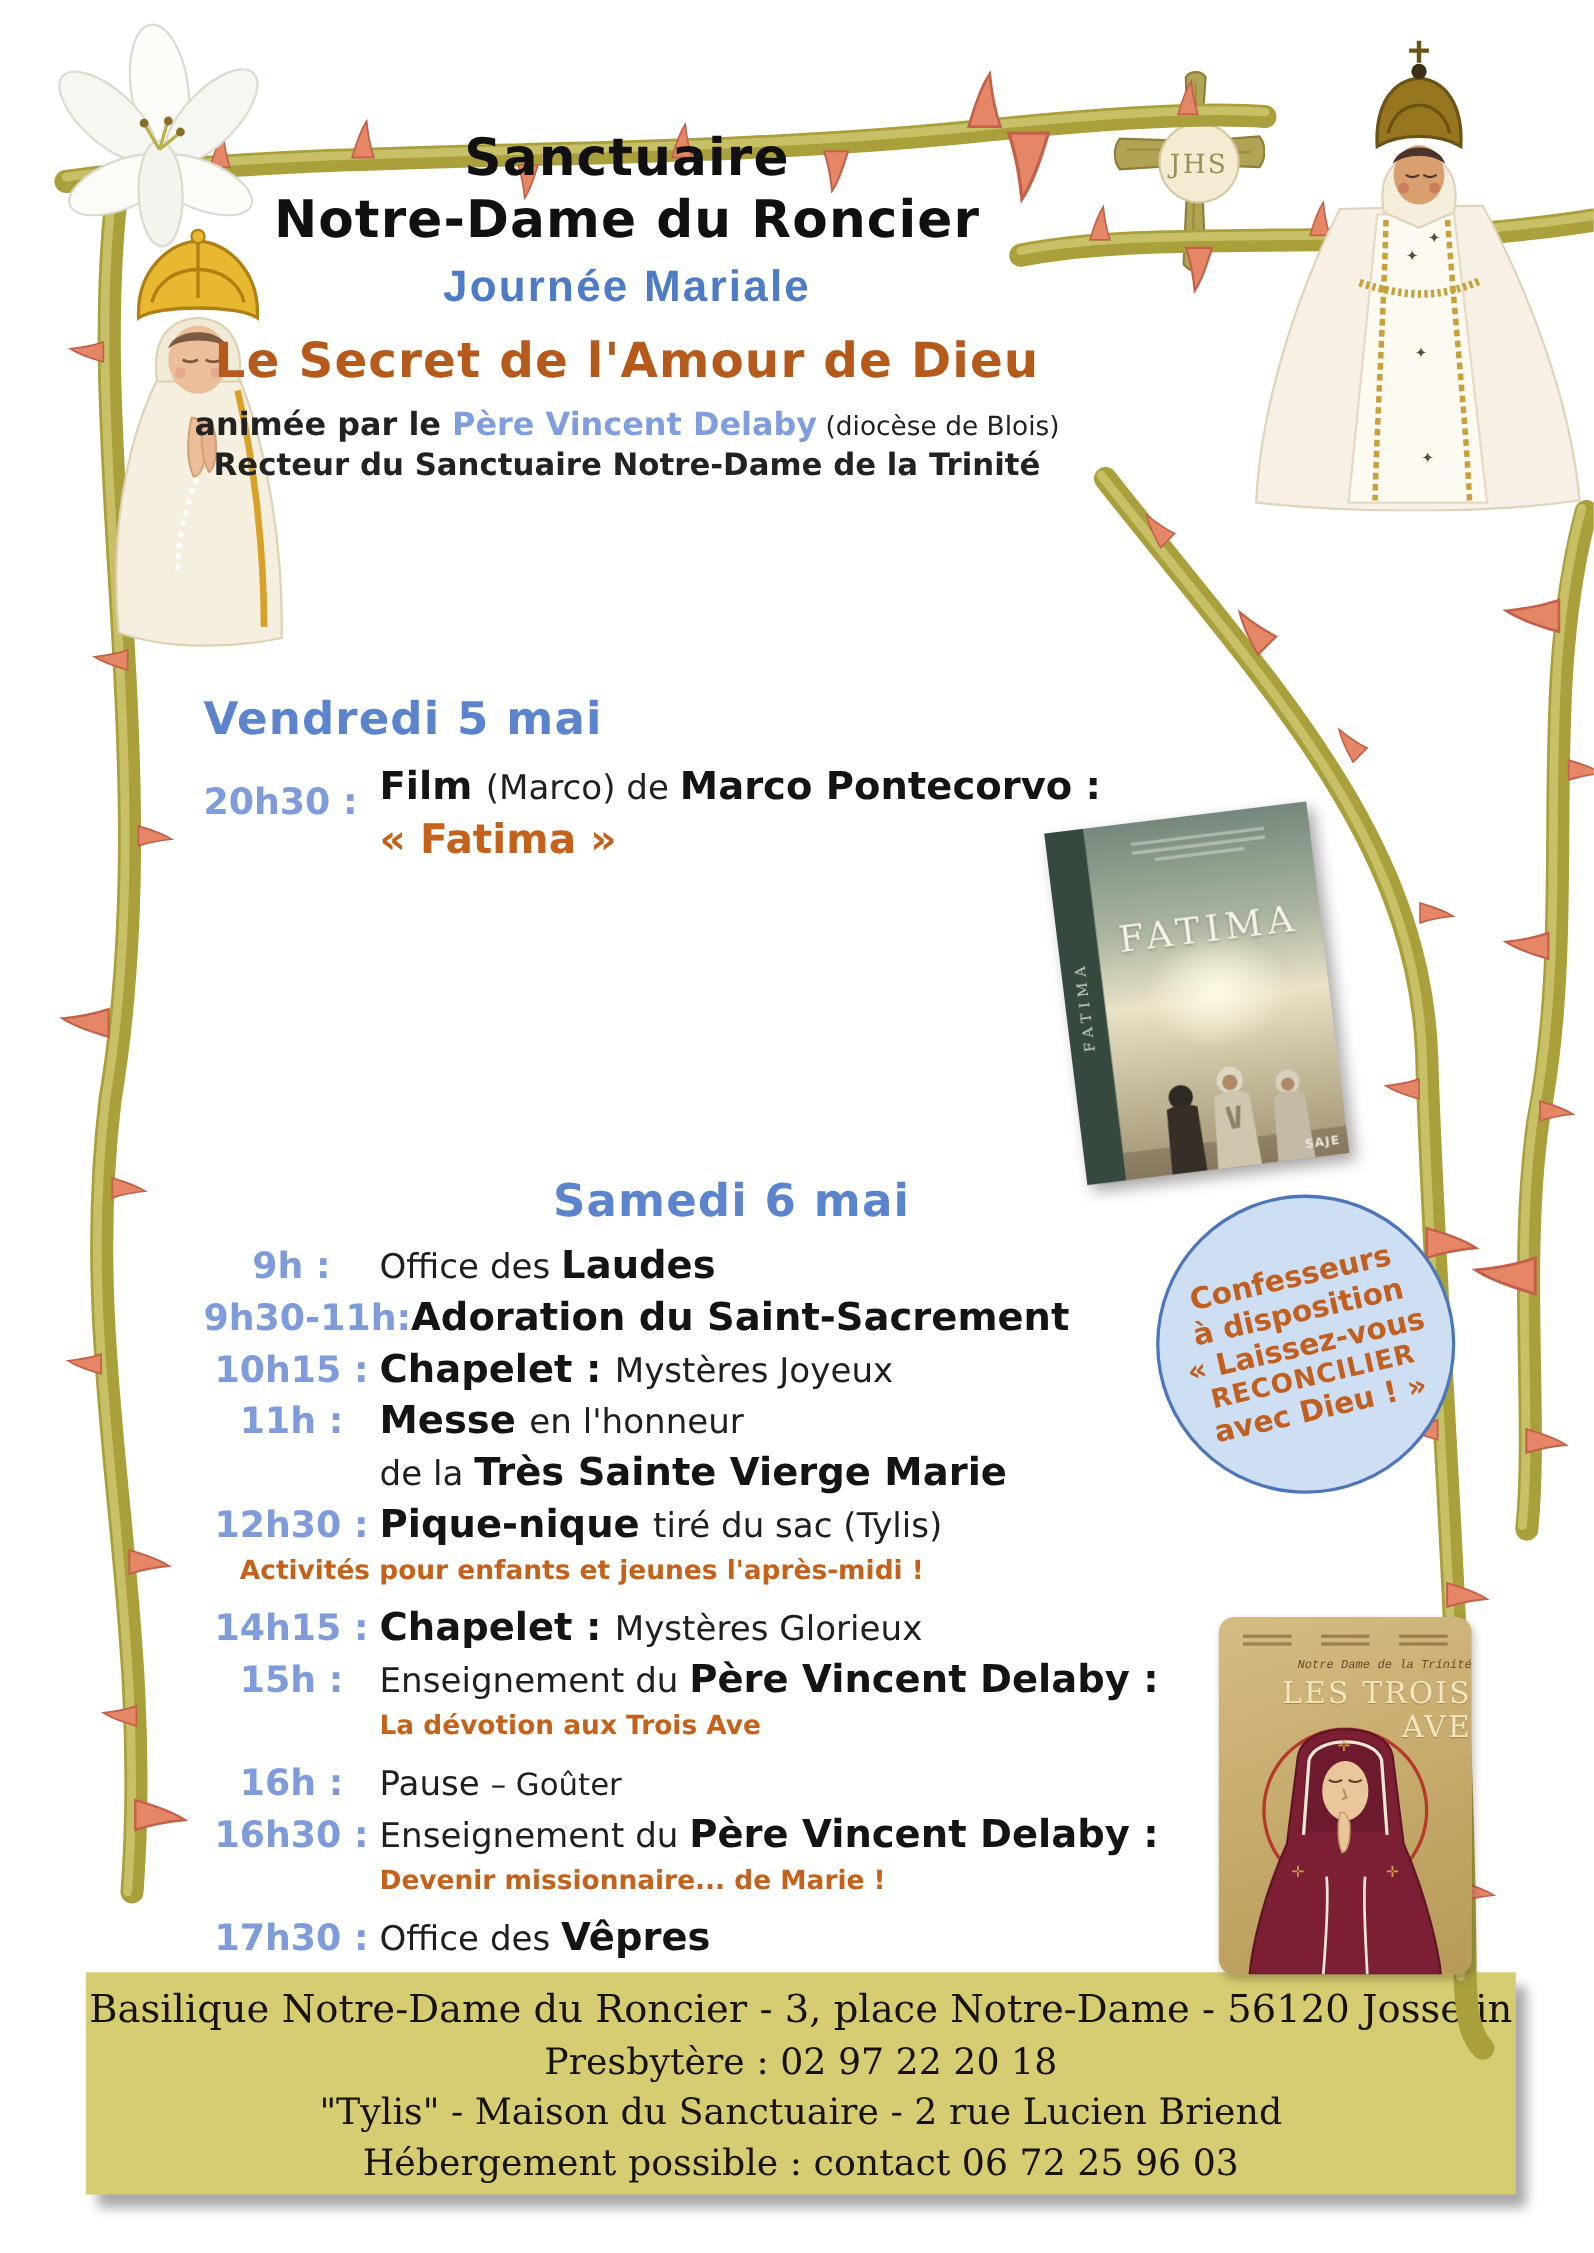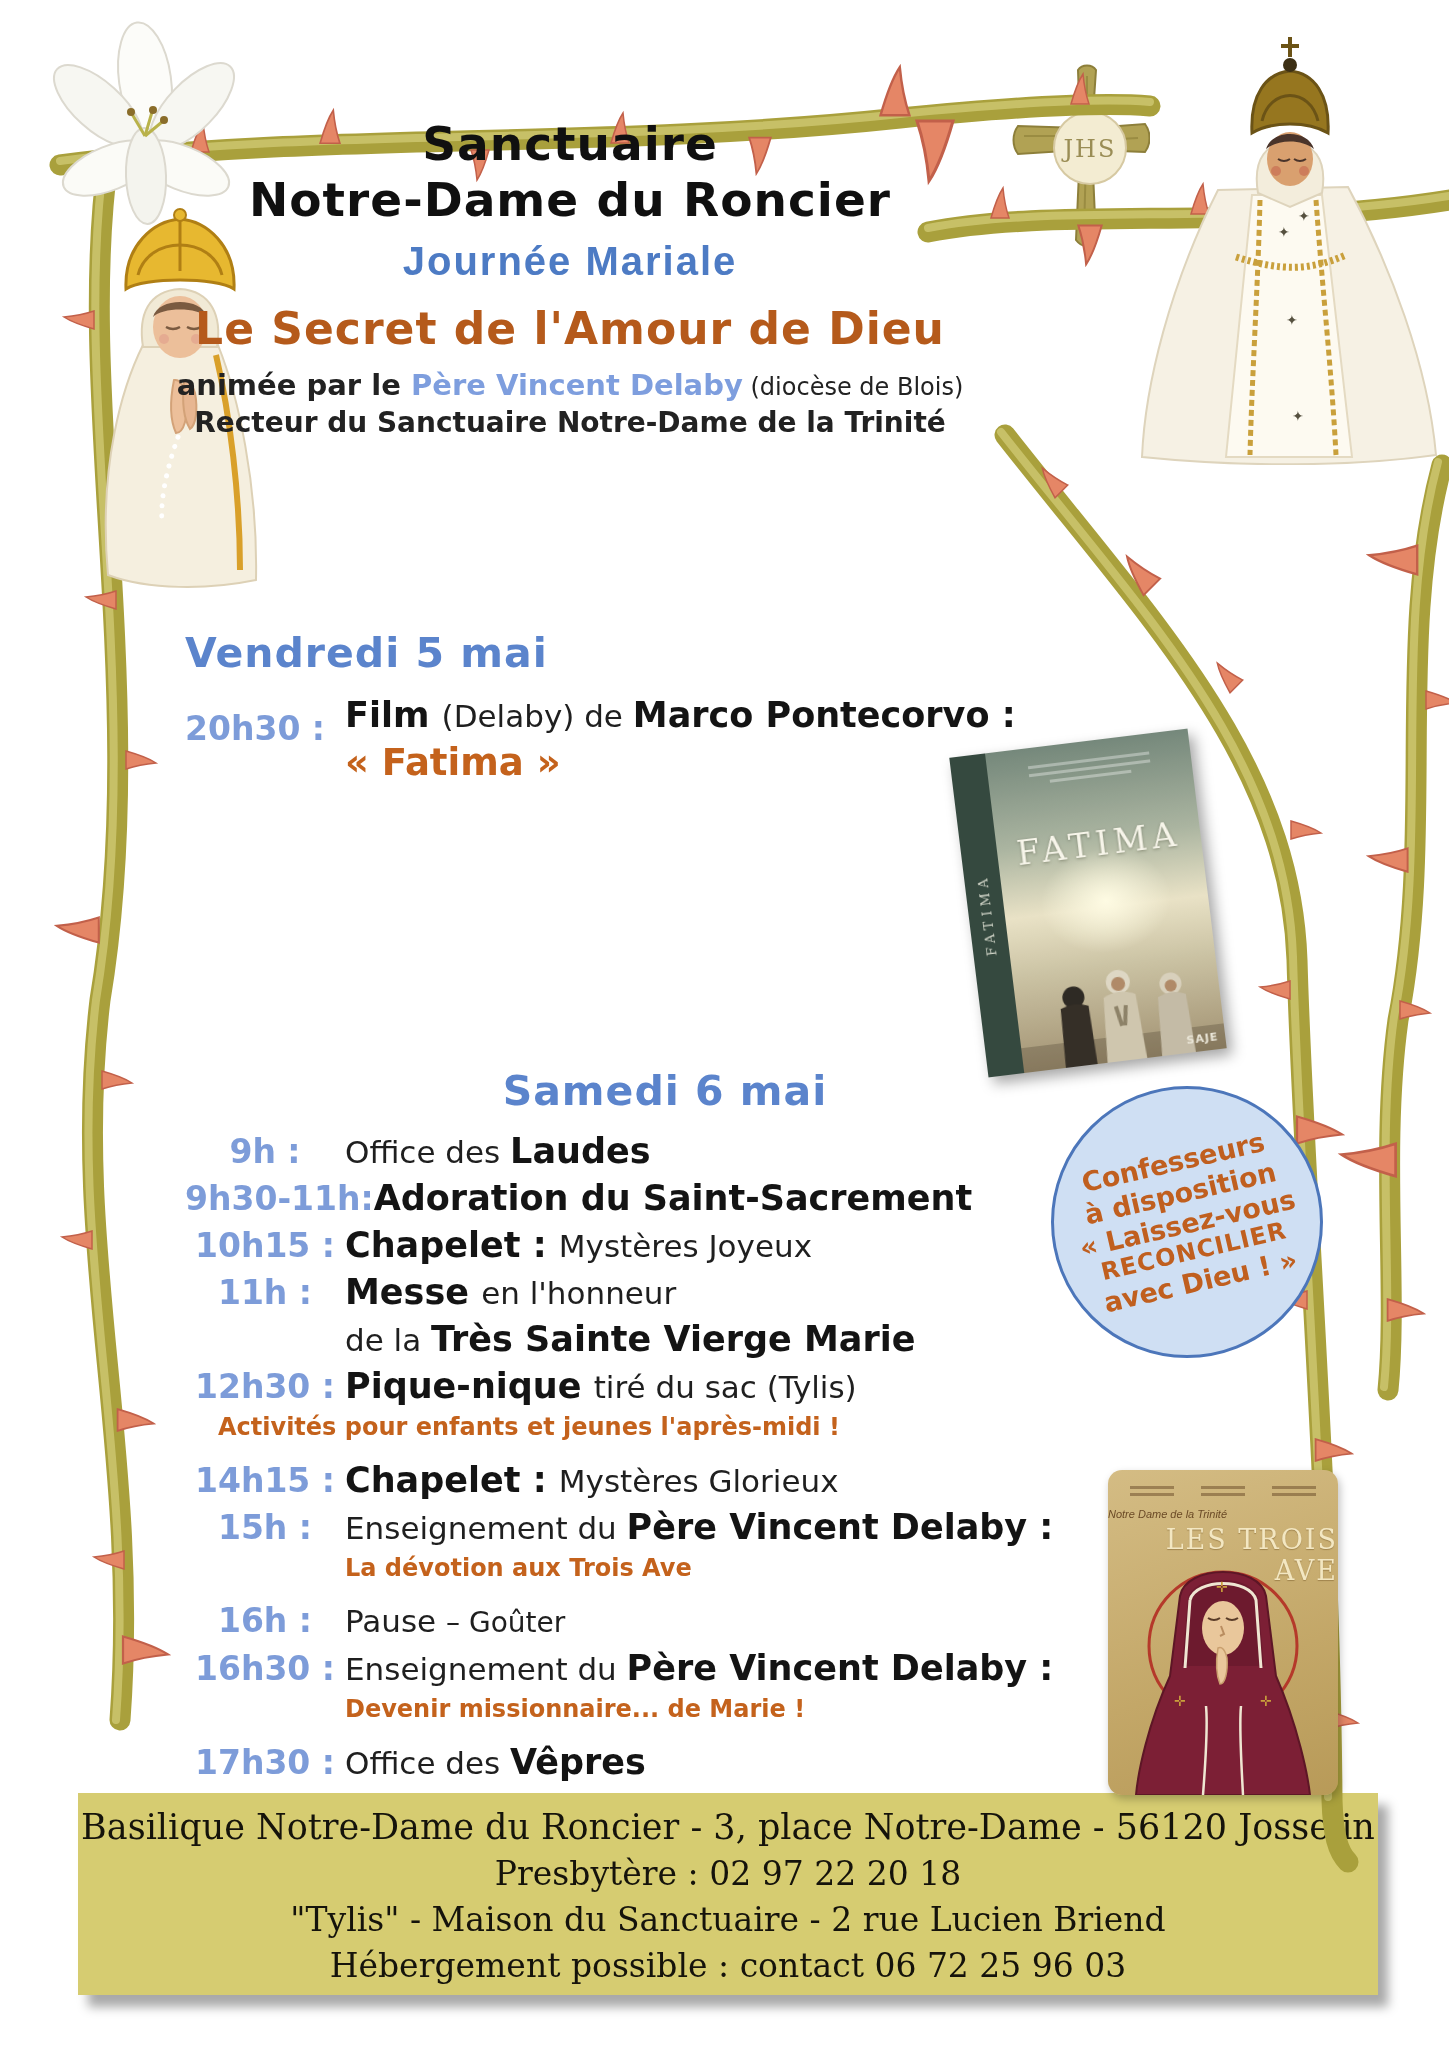--- a/index.html
+++ b/index.html
@@ -64,22 +64,22 @@
   .dvd-saje{position:absolute;right:7px;bottom:6px;font-size:11px;font-weight:bold;
             letter-spacing:1px;color:#eae6d8;}
   .dvd-kids{position:absolute;bottom:0;left:0;right:0;}
 
   
   .ave-card{position:absolute;left:1108px;top:1470px;width:230px;height:325px;border-radius:14px;
             background:linear-gradient(160deg,#d4bc84,#c3a768 60%,#b89a58);z-index:3;
             box-shadow:2px 4px 8px rgba(0,0,0,.25);overflow:hidden;}
   .ave-minirow{position:absolute;top:16px;width:44px;height:3px;background:rgba(92,60,28,.45);}
   .ave-minirow.b{top:23px;}
-  .ave-caption{position:absolute;top:38px;left:0;right:0;text-align:left;
-               font-family:Liberation Sans, sans-serif;font-style:italic;
+  .ave-caption{position:absolute;top:38px;left:0;right:0;text-align:right;
+               font-family:Liberation Mono, monospace;font-style:italic;
                font-size:11px;color:#6b4a26;}
   .ave-title{position:absolute;top:54px;left:0;right:0;text-align:right;
              font-family:"DejaVu Serif","Liberation Serif",serif;font-size:27px;
              letter-spacing:2px;color:#f3e7c2;text-shadow:0 1px 1px rgba(120,90,40,.5);}
   .ave-fig{position:absolute;left:0;top:86px;}
 
   
   .footer-box{position:absolute;left:78px;top:1793px;width:1300px;height:202px;background:#d6cc71;
               z-index:1;box-shadow:10px 12px 10px #a9a9a9;text-align:center;
               font-family:"DejaVu Serif","Liberation Serif",serif;color:#15130b;padding-top:12px;
@@ -241,21 +241,21 @@
     <div class="t-theme">Le Secret de l'Amour de Dieu</div>
     <div class="t-anim"><span>animée par le </span><span class="name">Père Vincent Delaby</span><span class="dioc"> (diocèse de Blois)</span></div>
     <div class="t-recteur">Recteur du Sanctuaire Notre-Dame de la Trinité</div>
   </div>
 
   <div class="section" style="top:598px;">
     <div class="day-head">Vendredi 5 mai</div>
     <div class="film-block">
       <div class="film-time">20h30 :</div>
       <div>
-        <div><span class="d-b">Film </span><span class="d-n">(Delaby) de </span><span class="d-b">Marco Pontecorvo :</span></div>
+        <div><span class="d-b">Film </span><span class="d-n">(Marco) de </span><span class="d-b">Marco Pontecorvo :</span></div>
         <div class="film-title"><span class="d-o">« Fatima »</span></div>
       </div>
     </div>
   </div>
 
   <div class="section" style="top:1036px;text-align:center;">
     <div class="day-head">Samedi 6 mai</div>
     <div style="margin-top:16px;">
       <div class="srow">
           <span class="t-col">9h :</span>

